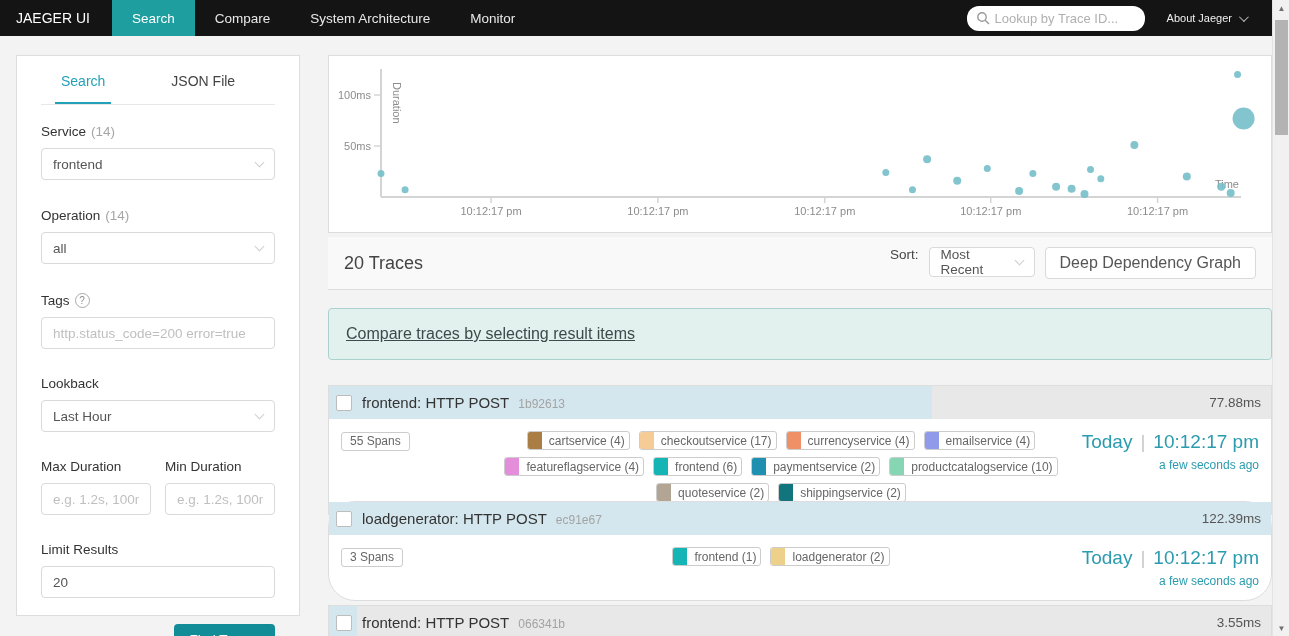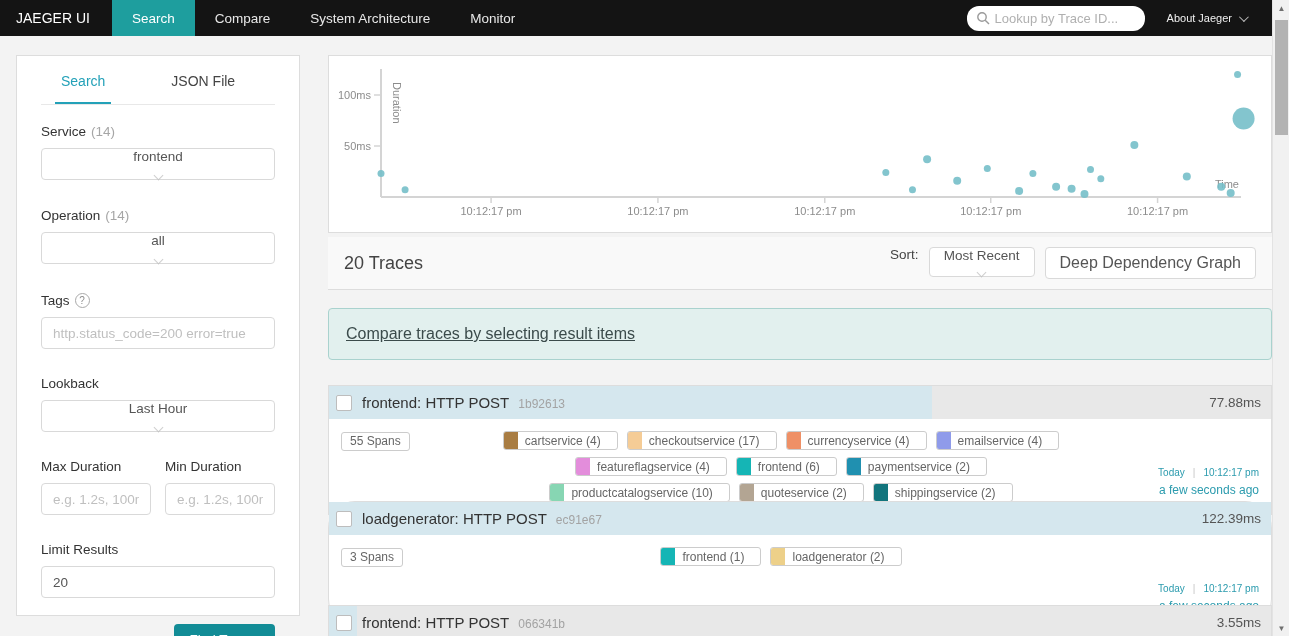--- a/index.html
+++ b/index.html
@@ -36,21 +36,21 @@
   .sidebar { position:absolute; left:16px; top:55px; width:284px; height:561px; background:#fff;
              border:1px solid #ddd; padding:0 24px; }
   .side-tabs { display:flex; gap:54px; padding-left:14px; border-bottom:1px solid #e8e8e8; }
   .side-tab { font-size:14px; color:#444; padding:17px 6px 13px; cursor:pointer; }
   .side-tab.active { color:#23a1b8; border-bottom:2px solid #23a1b8; }
   .fld { margin-top:19px; }
   .fld-label { font-size:13.5px; color:#333; margin-bottom:9px; display:flex; align-items:center; gap:5px; }
   .fld-count { color:#a6a6a6; }
   .selectbox { height:32px; border:1px solid #d9d9d9; border-radius:4px; background:#fff;
                display:flex; align-items:center; padding:0 11px; font-size:13.5px; color:#555;
-               justify-content:space-between; cursor:pointer;flex-direction:column; }
+               justify-content:space-between; cursor:pointer; }
   .selectbox .chev { color:#bfbfbf; transform:rotate(45deg); margin-top:-3px; }
   .textin { width:100%; height:32px; border:1px solid #d9d9d9; border-radius:4px; padding:0 11px;
             font-size:13.5px; color:#555; outline:none; font-family:"Liberation Sans",sans-serif; }
   .textin::placeholder { color:#bfbfbf; }
   .dur-row { display:flex; gap:14px; }
   .dur-row .fld { flex:1; }
   .help { width:15px; height:15px; border:1px solid #a9a9a9; border-radius:50%; color:#8d8d8d;
           font-size:10px; display:inline-flex; align-items:center; justify-content:center; }
   .find-row { display:flex; justify-content:flex-end; margin-top:26px; }
   .find-btn { background:#128c96; color:#fff; border:none; border-radius:4px; font-size:13.5px;
@@ -81,25 +81,25 @@
               flex:0 0 auto; cursor:pointer; }
   .trace-title { font-size:15px; color:#333; margin-left:10px; cursor:pointer; }
   .trace-id { font-size:12px; color:#a3a3a3; margin-left:9px; margin-top:2px; }
   .trace-duration { margin-left:auto; font-size:13.5px; color:#555; }
   .trace-body { display:flex; padding:10px 12px 12px; }
   .spans-zone { width:140px; flex:0 0 auto; padding-top:2px; }
   .chips-zone { flex:1; display:flex; flex-wrap:wrap; gap:7px 9px; justify-content:center;
                 align-content:flex-start; padding:2px 8px 0; }
   .chip { display:inline-flex; align-items:center; border:1px solid #ccc; border-radius:3px;
           background:#fff; font-size:12px; color:#666; height:19px; padding:0 8px; white-space:nowrap; }
-  .svc-chip { padding:0 16px 0 0; }
+  .svc-chip { padding:0 4px 0 0; }
   .svc-chip i { width:14px; height:17px; border-radius:2px 0 0 2px; margin-right:7px; flex:0 0 auto; }
   .dates-zone { width:178px; flex:0 0 auto; display:flex; flex-direction:column; align-items:flex-end;
                 gap:5px; padding-top:2px; }
-  .date-line { font-size:10px; color:#2b9bae; display:flex; gap:8px; align-items:center; cursor:pointer;margin-top:36px; }
+  .date-line { font-size:19px; color:#2b9bae; display:flex; gap:8px; align-items:center; cursor:pointer; }
   .date-line .sep { color:#c7c7c7; }
   .date-ago { font-size:12px; color:#2b9bae; }
 
   svg text { font-family:"Liberation Sans",sans-serif; }
 </style>
 </head>
 <body>
 
 <div class="topnav">
   <span class="brand">JAEGER UI</span>

